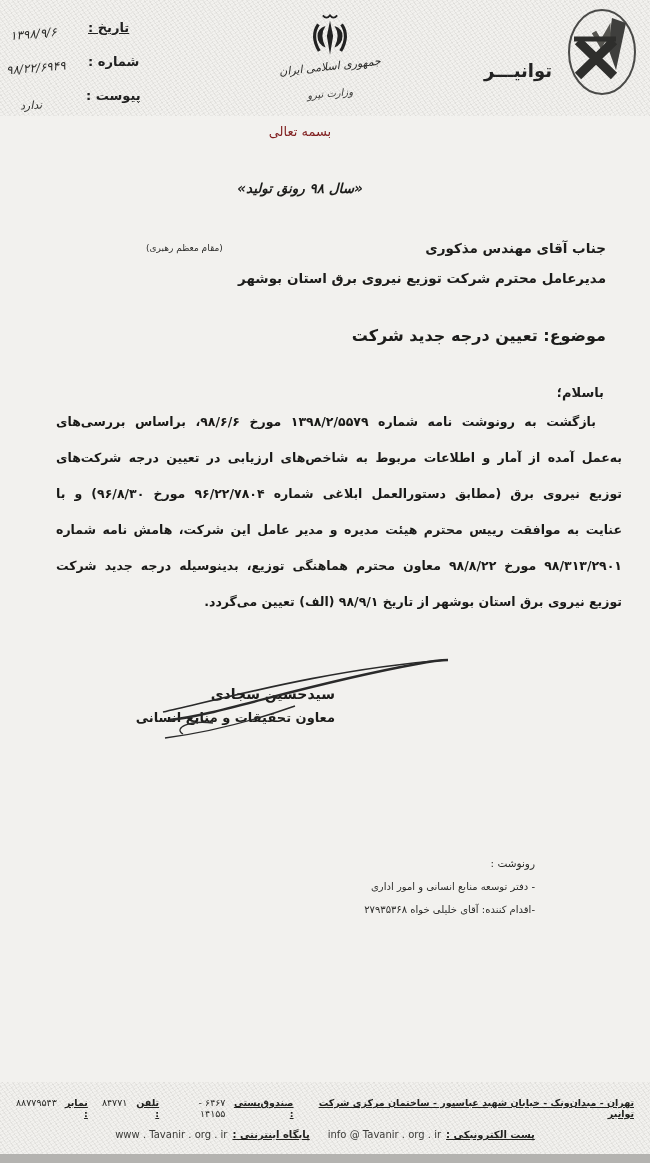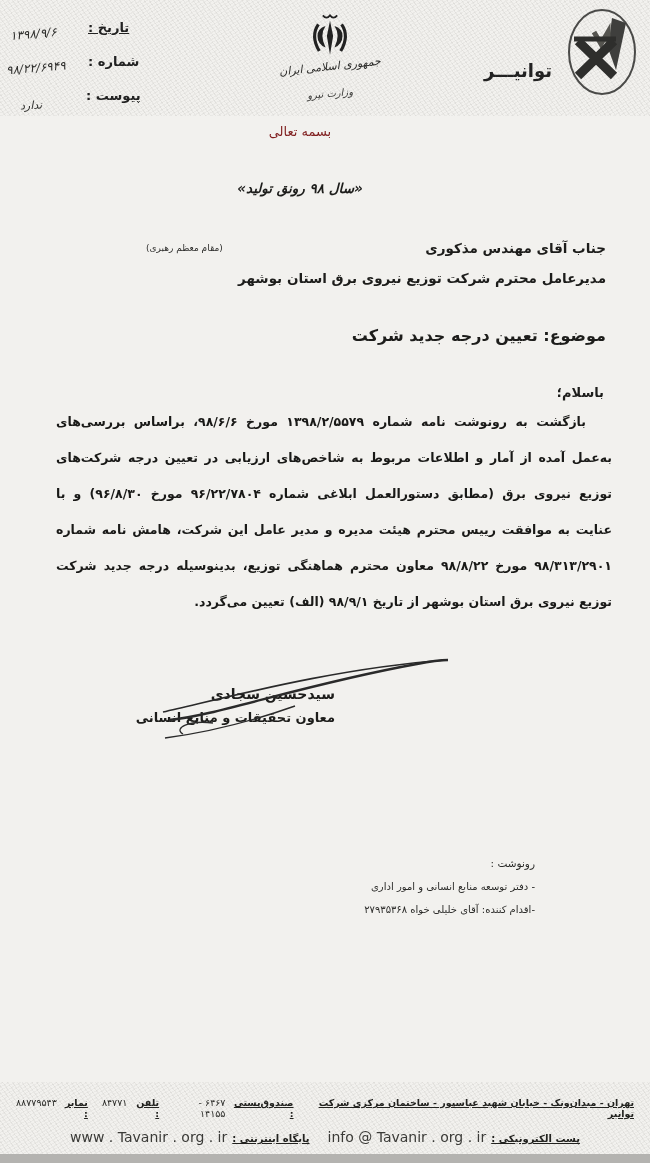--- a/index.html
+++ b/index.html
@@ -34,21 +34,21 @@
     font-size:12.5px;font-weight:600;line-height:36px;
     text-align:justify;text-align-last:justify;color:#191917;
   }
   .body-line.first{padding-right:26px;}
   .body-line.last{text-align-last:right;}
   .cc-line{font-size:10px;color:#2c2c2a;line-height:23px;}
   .foot-row{display:flex;justify-content:center;gap:14px;align-items:baseline;}
   .seg{display:flex;gap:5px;align-items:baseline;}
   .foot-lbl{font-weight:700;font-size:9.5px;color:#22221f;text-decoration:underline;}
   .foot-val{font-size:9.5px;color:#2a2a27;}
-  .latin{direction:ltr;font-size:14px;color:#3a3a37;}
+  .latin{direction:ltr;font-size:10px;color:#3a3a37;}
   .bottom-bar{position:absolute;left:0;right:0;bottom:0;height:9px;background:#b4b3b0;}
   svg{display:block;}
 </style>
 </head>
 <body>
 
 <div class="page">
 
   <div class="band band-top"></div>
   <div class="band band-bottom"></div>
@@ -87,21 +87,21 @@
   <div class="abs center" style="left:225px;top:124px;width:150px;font-size:13px;color:#7f1d1d;">بسمه تعالی</div>
   <div class="abs center bold" style="left:205px;top:180px;width:190px;font-size:13.5px;font-style:italic;">«سال ۹۸ رونق تولید»</div>
   <div class="abs" style="left:146px;top:205px;font-size:9px;color:#2d2d2b;margin-top:38px;">(مقام معظم رهبری)</div>
 
   <div class="abs bold" style="right:44px;top:240px;font-size:13.5px;">جناب آقای مهندس مذکوری</div>
   <div class="abs bold" style="right:44px;top:270px;font-size:13.5px;">مدیرعامل محترم  شرکت توزیع نیروی برق استان بوشهر</div>
   <div class="abs bold" style="right:44px;top:326px;font-size:16px;">موضوع: تعیین درجه جدید شرکت</div>
 
   <div class="abs bold" style="right:46px;top:385px;font-size:13px;">باسلام؛</div>
 
-  <div class="abs" style="left:56px;right:38px;top:404px;">
+  <div class="abs" style="left:56px;right:28px;top:404px;">
     <div class="body-line first">بازگشت به رونوشت نامه شماره ۱۳۹۸/۲/۵۵۷۹ مورخ ۹۸/۶/۶، براساس بررسی‌های</div>
     <div class="body-line">به‌عمل آمده از آمار و اطلاعات مربوط به شاخص‌های ارزیابی در تعیین درجه شرکت‌های</div>
     <div class="body-line">توزیع نیروی برق (مطابق دستورالعمل ابلاغی شماره ۹۶/۲۲/۷۸۰۴ مورخ ۹۶/۸/۳۰) و با</div>
     <div class="body-line">عنایت به موافقت رییس محترم هیئت مدیره و مدیر عامل این شرکت، هامش نامه شماره</div>
     <div class="body-line">۹۸/۳۱۳/۲۹۰۱ مورخ ۹۸/۸/۲۲ معاون محترم هماهنگی توزیع، بدینوسیله درجه جدید شرکت</div>
     <div class="body-line last">توزیع نیروی برق استان بوشهر از تاریخ ۹۸/۹/۱ (الف) تعیین می‌گردد.</div>
   </div>
 
   <div class="abs bold" style="right:315px;top:686px;font-size:14px;">سیدحسین سجادی</div>
   <div class="abs bold" style="right:315px;top:710px;font-size:13px;">معاون تحقیقات و منابع انسانی</div>

